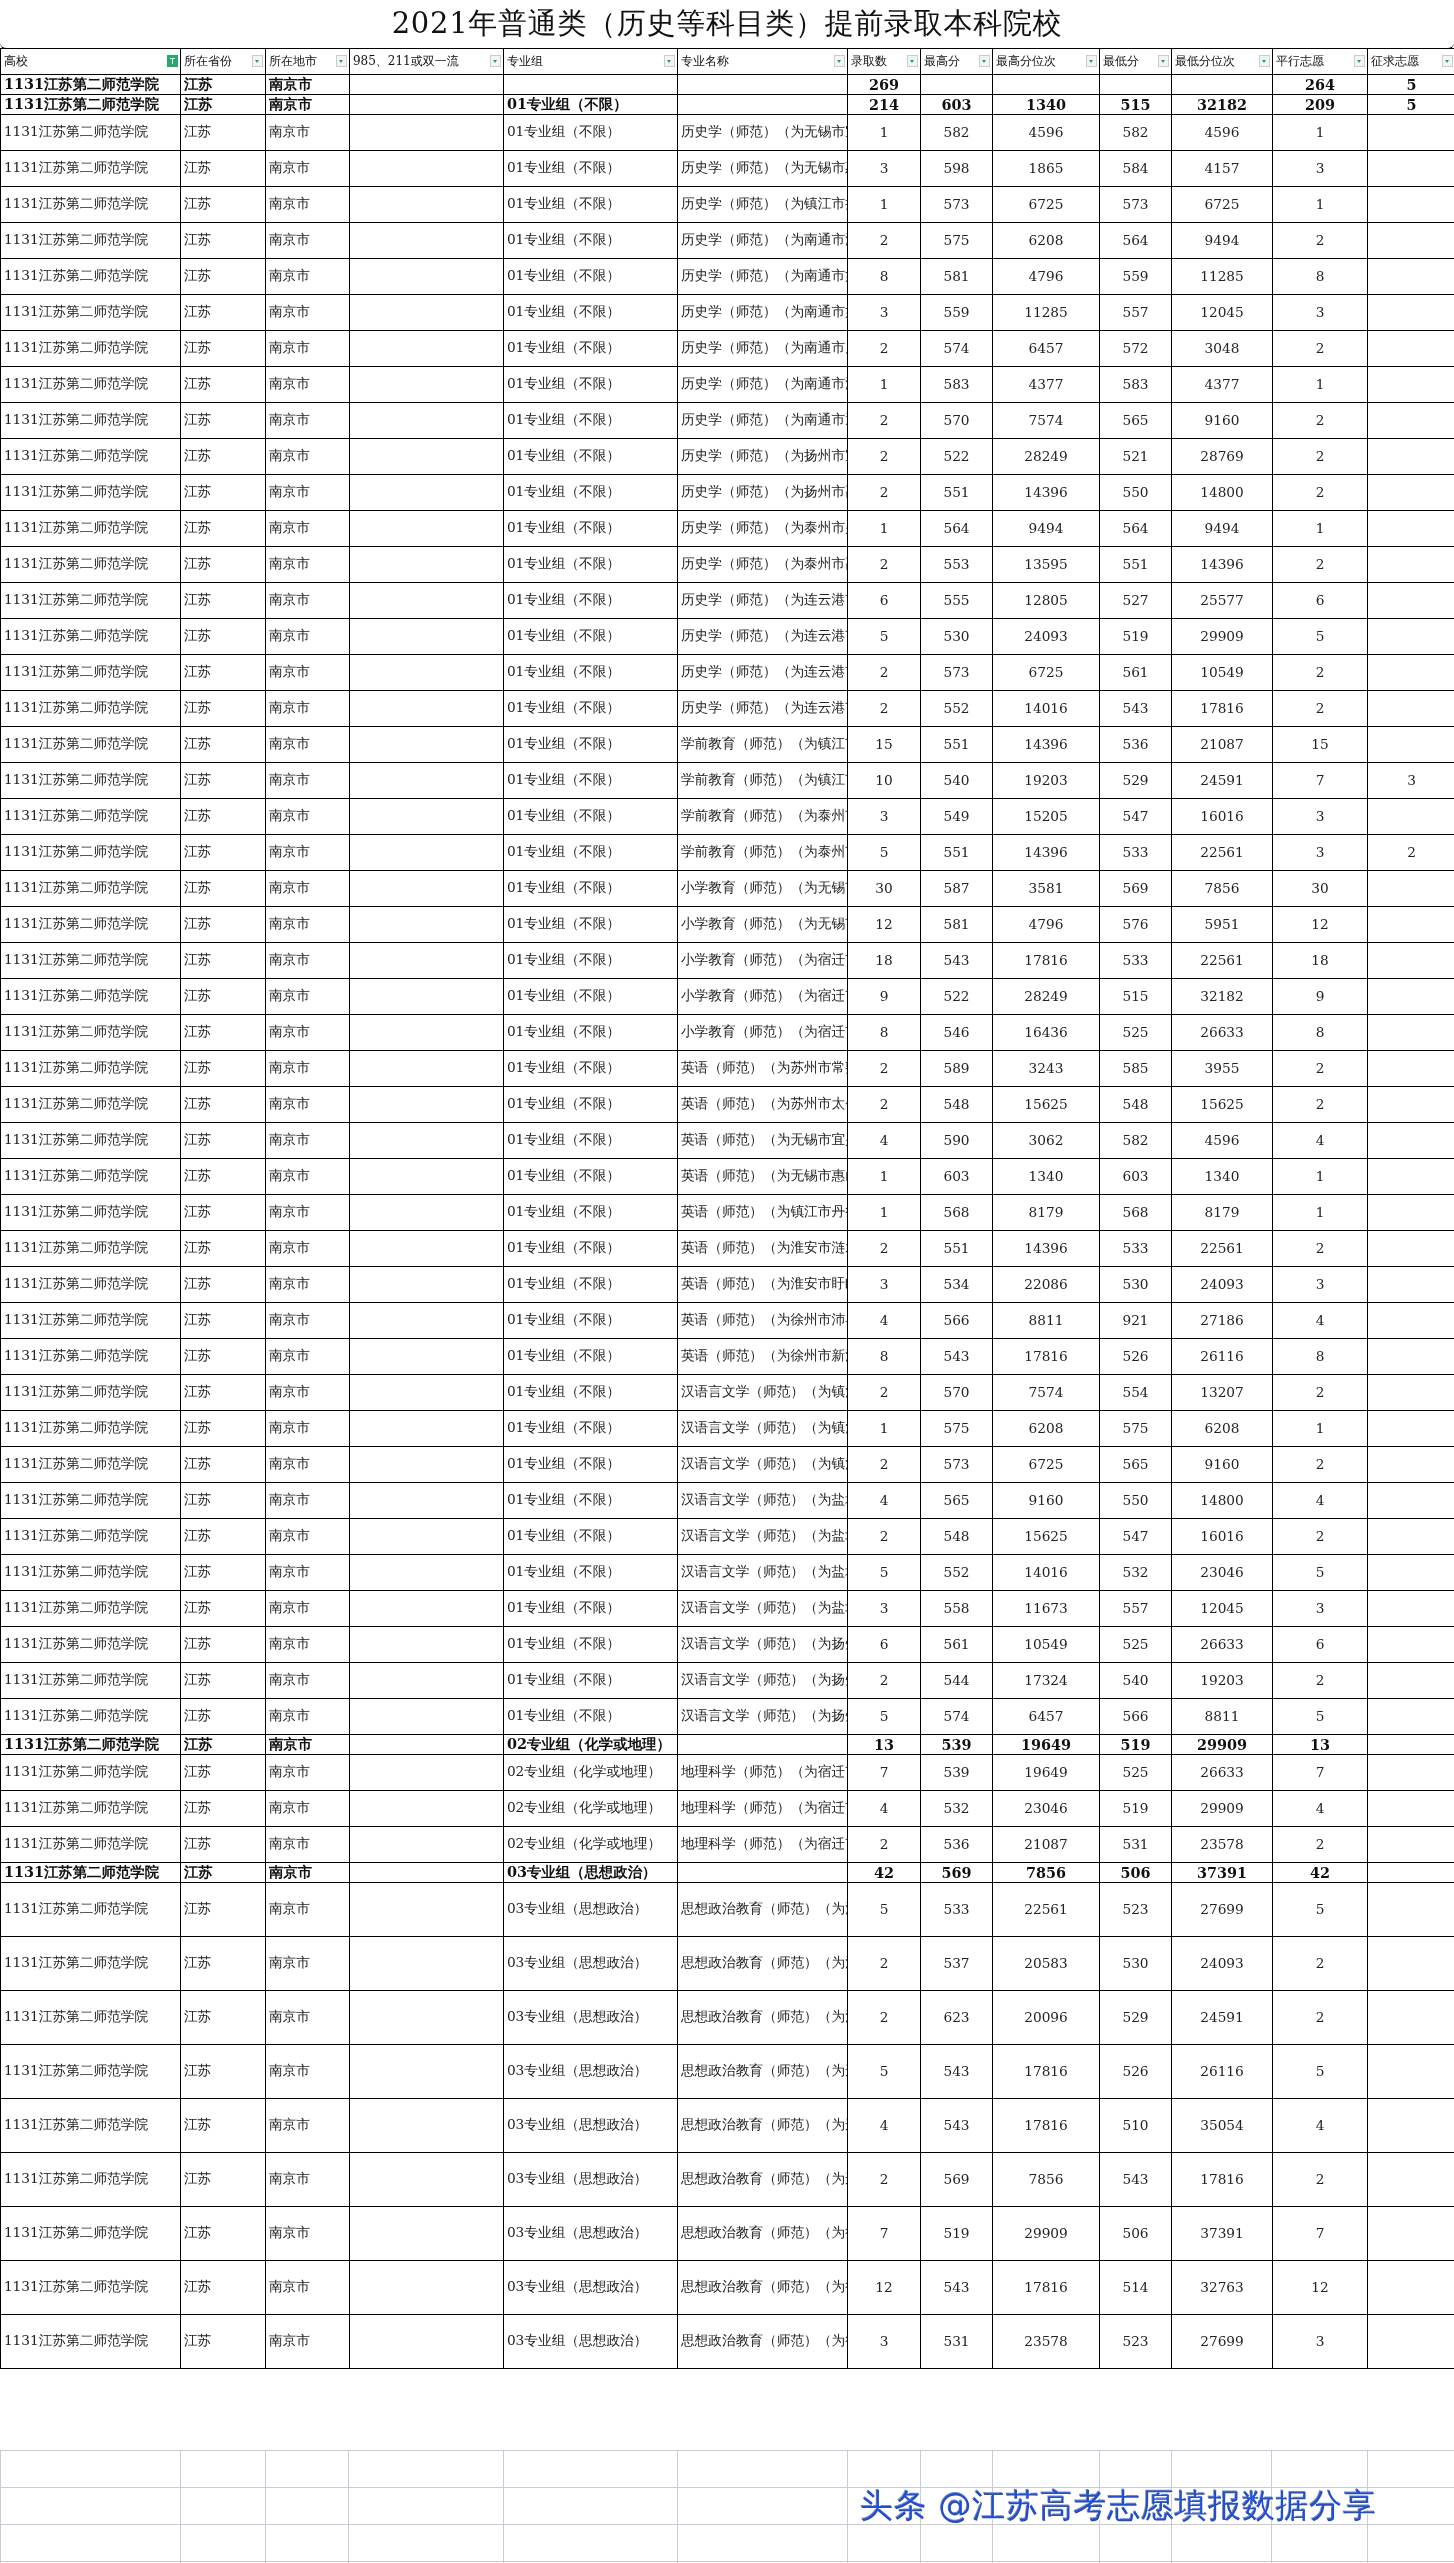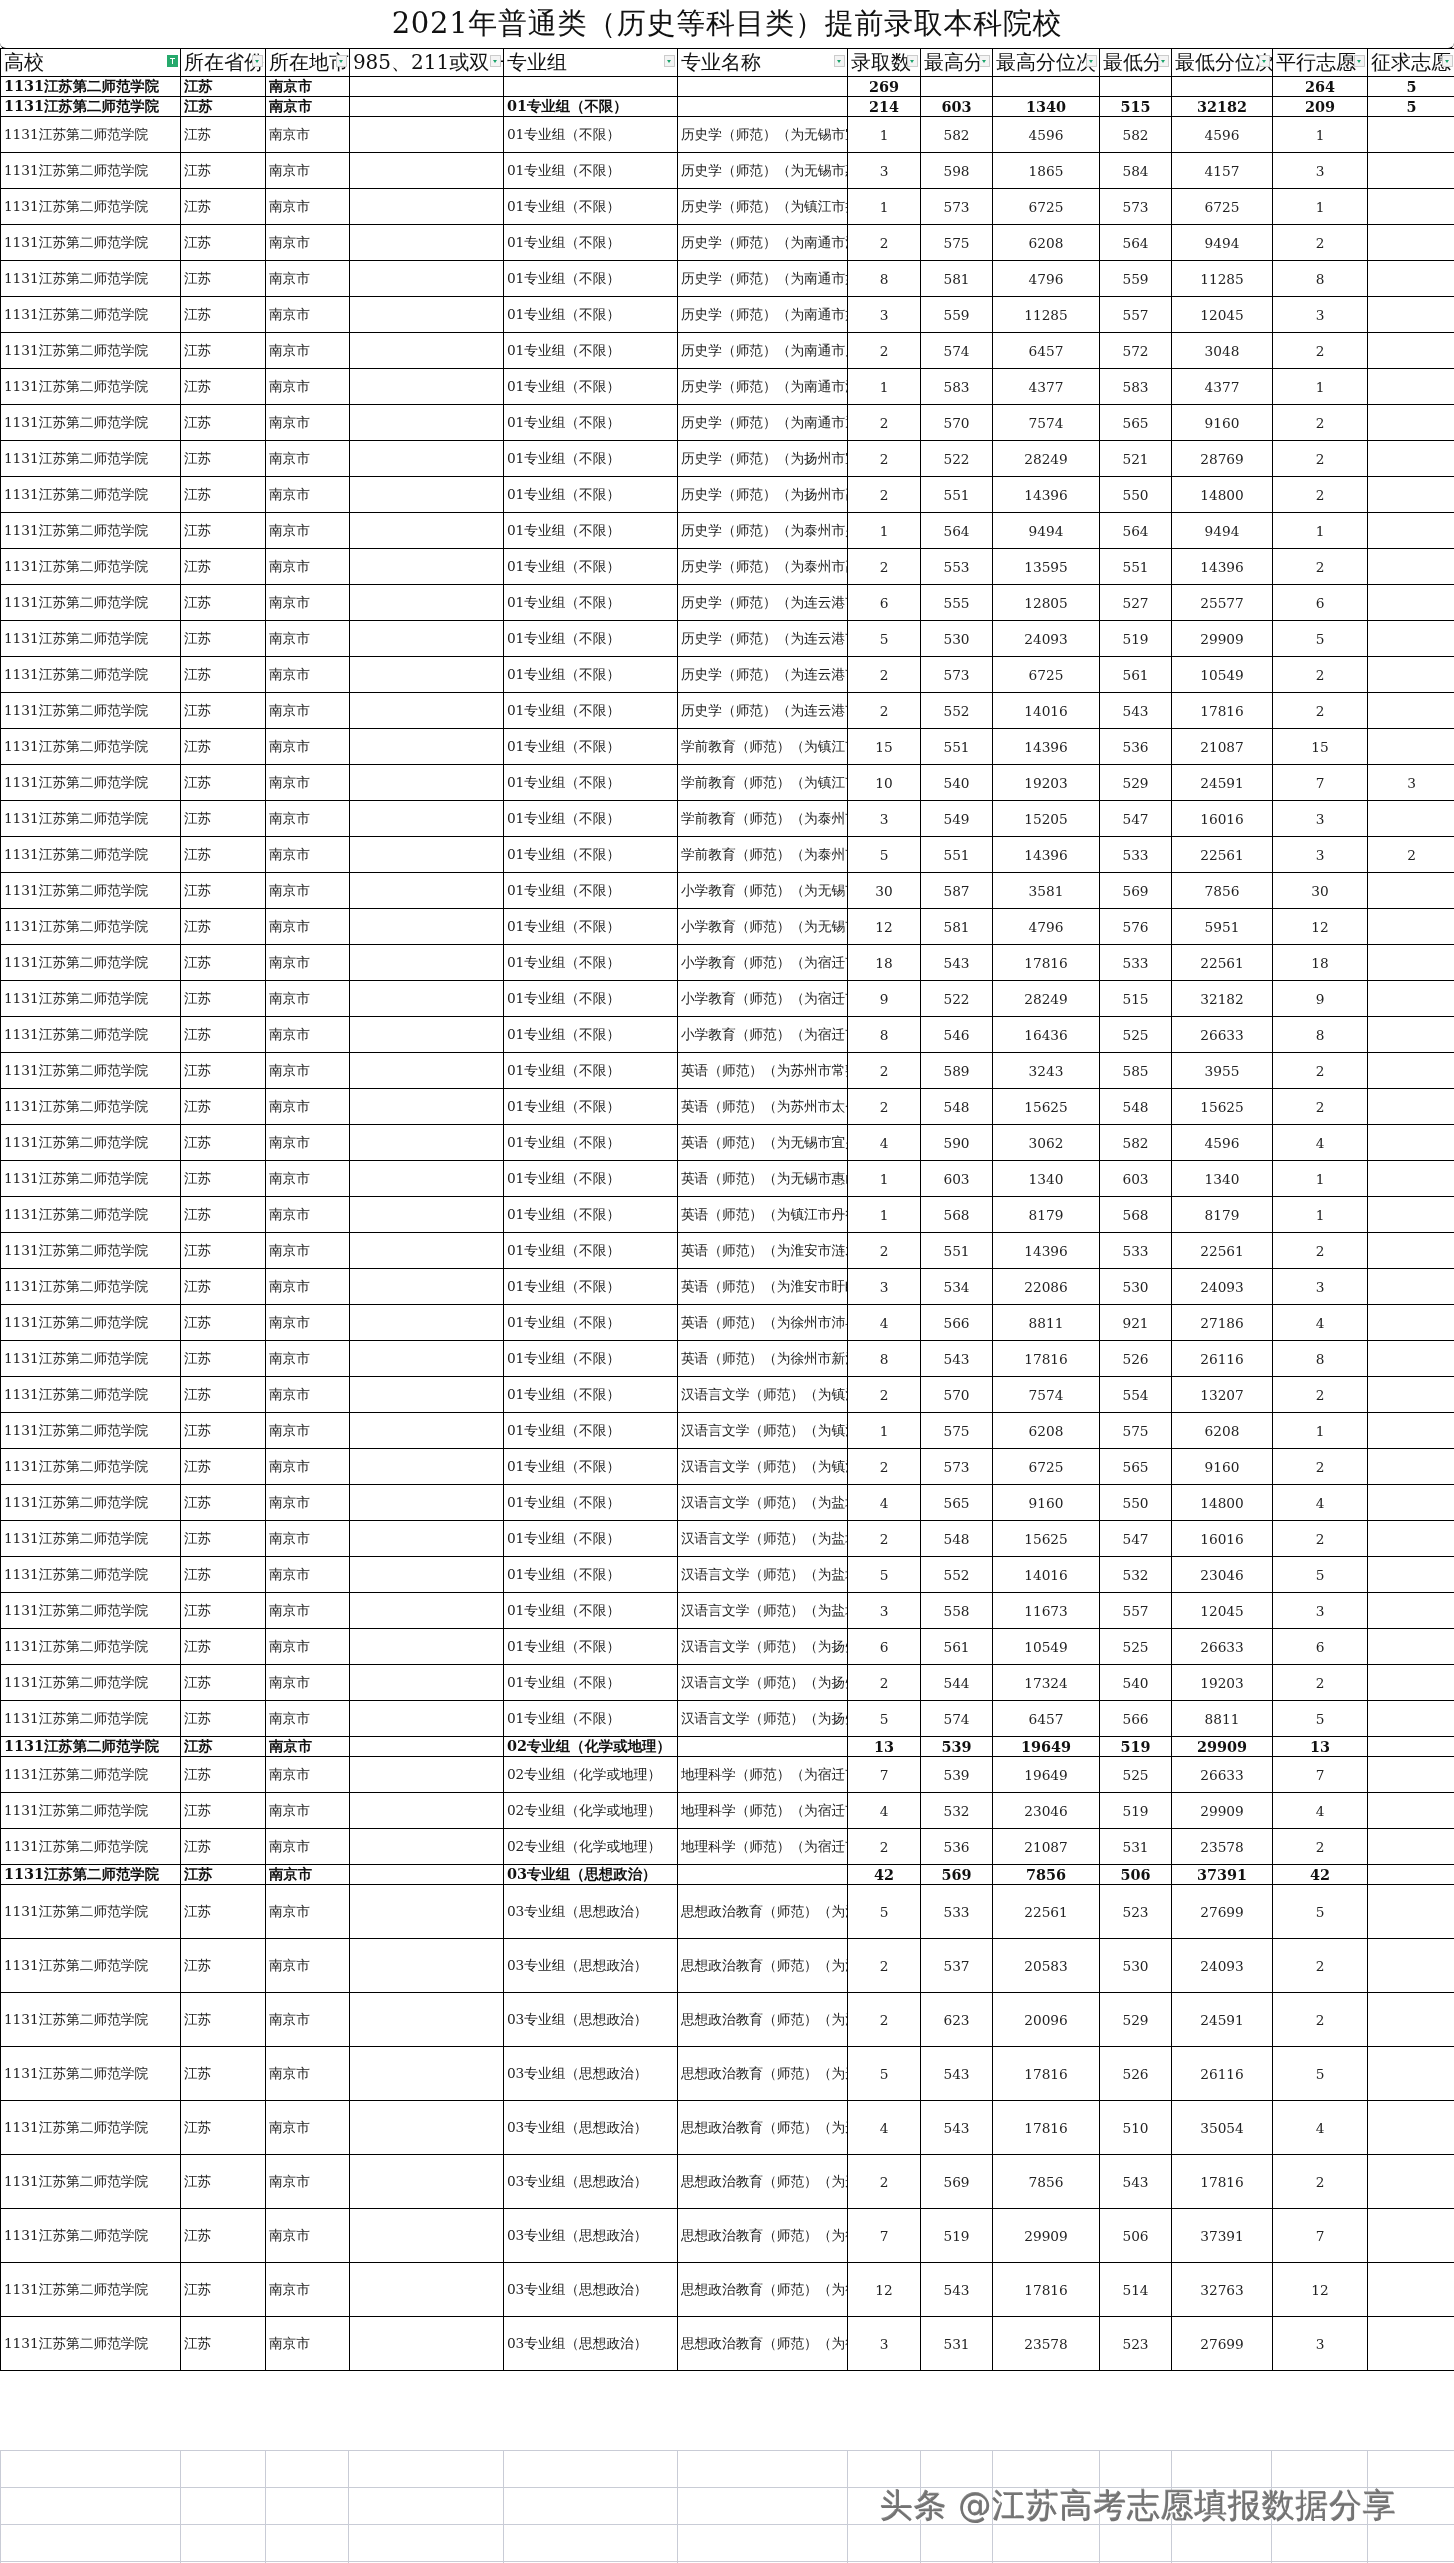--- a/index.html
+++ b/index.html
@@ -1,38 +1,38 @@
 <!DOCTYPE html>
 <html style="font-size:11.5px"><head>
 <meta charset="utf-8">
 <style>
   html,body{margin:0;padding:0;background:#fff;}
   body{width:1454px;height:2563px;position:relative;overflow:hidden;font-family:"DejaVu Serif","Liberation Serif",serif;color:#111;}
   .title-row{position:absolute;left:0;top:0;width:1454px;height:48px;border-bottom:1.4px solid #000;display:flex;align-items:center;justify-content:center;border-radius:6px;}
   .title-row span{font-size:29px;letter-spacing:0.7px;}
   table.sheet{position:absolute;left:0;top:48px;border-collapse:collapse;table-layout:fixed;width:1454px;}
   table.sheet td, table.sheet th{border:1.4px solid #000;padding:0 2.9px;font-weight:normal;overflow:hidden;white-space:nowrap;vertical-align:middle;}
-  table.sheet th{height:24.5px;font-size:20px;text-align:left;position:relative;margin-left:23px;}
+  table.sheet th{height:24.5px;font-size:12px;text-align:left;position:relative;margin-left:23px;}
   table.sheet th .lbl{display:inline-block;}
   .filter-btn{position:absolute;right:2.2px;top:5.8px;width:10.8px;height:12.2px;background:#f4f4f4;border:0.7px solid #ccc;box-sizing:border-box;}
   .filter-btn::after{content:"";position:absolute;left:2.2px;top:4.3px;border-left:2.9px solid transparent;border-right:2.9px solid transparent;border-top:3.6px solid #1aa36b;}
   .filter-btn.active{background:#26a96c;border-color:#26a96c;}
   .filter-btn.active::after{left:2.2px;top:2.2px;border:none;width:5px;height:6.5px;background:linear-gradient(#fff,#fff) center 0/5px 1.4px no-repeat, linear-gradient(#fff,#fff) center 0/1.4px 6.5px no-repeat;}
   tr.sum td{height:16px;font-size:14.4px;font-weight:bold;}
   tr.sum td.num{}
   tr.r td{height:35px;font-size:13.7px;color:#222;}
   tr.r3 td{height:53px;font-size:13.7px;color:#222;}
   td.num{text-align:center;}
   td.major{white-space:normal;line-height:17.3px;font-size:13.7px;padding:0 2.2px;word-break:break-all;}
   .grid-empty{position:absolute;left:0;top:2450px;width:1454px;height:113px;
      background-image:linear-gradient(#c9ccd6 0.7px,transparent 0.7px),linear-gradient(90deg,#c9ccd6 0.7px,transparent 0.7px);
      background-size:100% 37px, 100% 100%;}
   .vlines{position:absolute;left:0;top:2450px;width:1454px;height:113px;}
   .vlines div{position:absolute;top:0;bottom:0;width:0.7px;background:#c9ccd6;}
-  .watermark{position:absolute;left:860px;top:2484px;font-family:"DejaVu Sans","Liberation Sans",sans-serif;font-size:33px;color:#737373;text-shadow:1.4px 1.4px 0 #fff,-0.7px -0.7px 0 #888;letter-spacing:0.7px;margin-left:20px;}
+  .watermark{position:absolute;left:860px;top:2484px;font-family:"DejaVu Sans","Liberation Sans",sans-serif;font-size:33px;color:#1d4ed8;text-shadow:1.4px 1.4px 0 #fff,-0.7px -0.7px 0 #888;letter-spacing:0.7px;}
 </style>
 </head>
 <body>
 
 <div class="title-row">
   <span>2021年普通类（历史等科目类）提前录取本科院校</span>
 </div>
 
 <table class="sheet">
   <colgroup>

